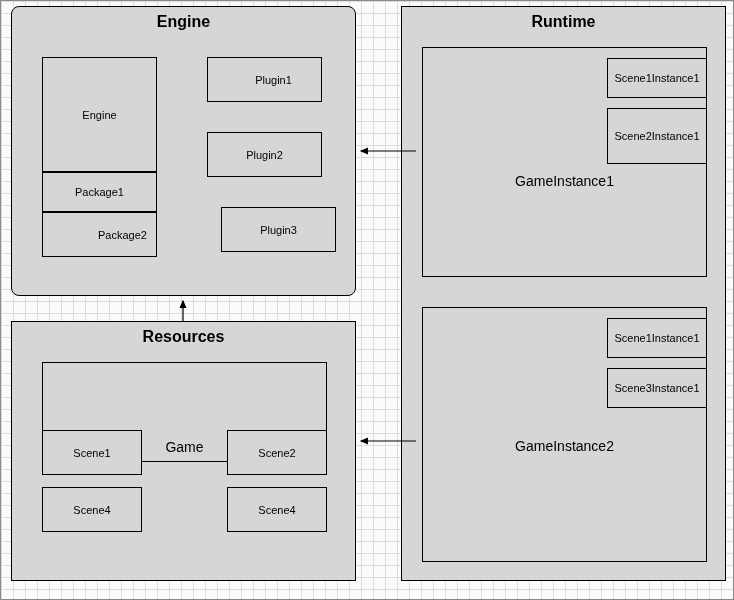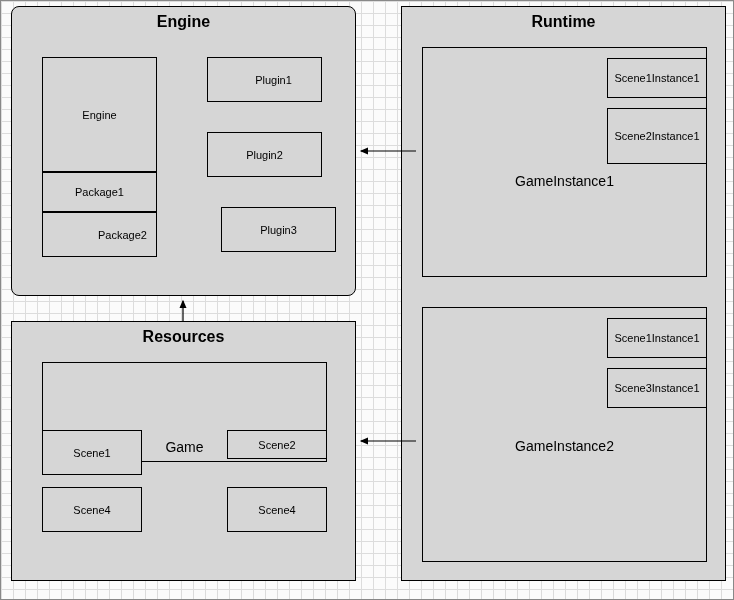--- a/index.html
+++ b/index.html
@@ -94,21 +94,21 @@
 
   <div class="panel" style="left:10px; top:320px; width:345px; height:260px;">
     <div class="panel-title">Resources</div>
 
     <div class="box" style="left:30px; top:40px; width:285px; height:100px; align-items:flex-end; padding-bottom:6px;">
       <span class="label-only" style="left:0; right:0; bottom:6px; position:absolute; text-align:center;">Game</span>
     </div>
     <div class="box" style="left:30px; top:108px; width:100px; height:45px;">
       <span>Scene1</span>
     </div>
-    <div class="box" style="left:215px; top:108px; width:100px; height:29px;">
+    <div class="box" style="left:215px; top:108px; width:100px; height:45px;">
       <span>Scene2</span>
     </div>
     <div class="box" style="left:30px; top:165px; width:100px; height:45px;">
       <span>Scene4</span>
     </div>
     <div class="box" style="left:215px; top:165px; width:100px; height:45px;">
       <span>Scene4</span>
     </div>
   </div>
 

